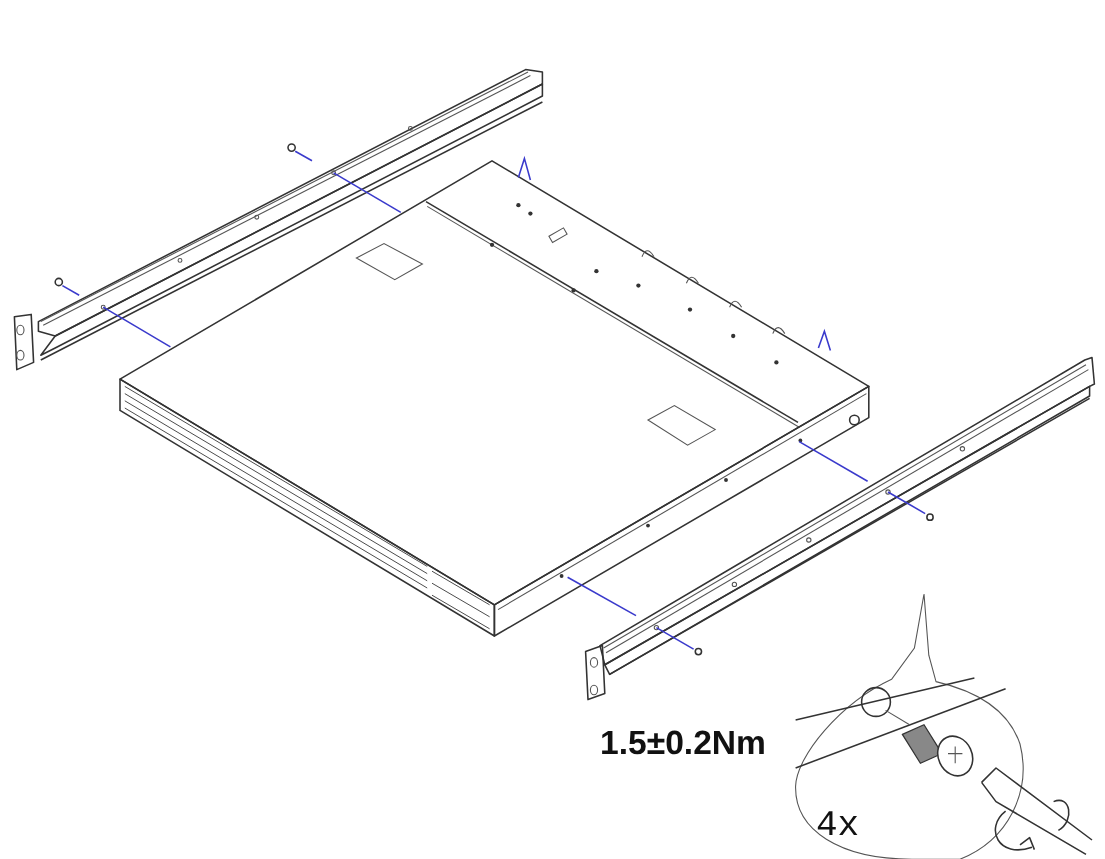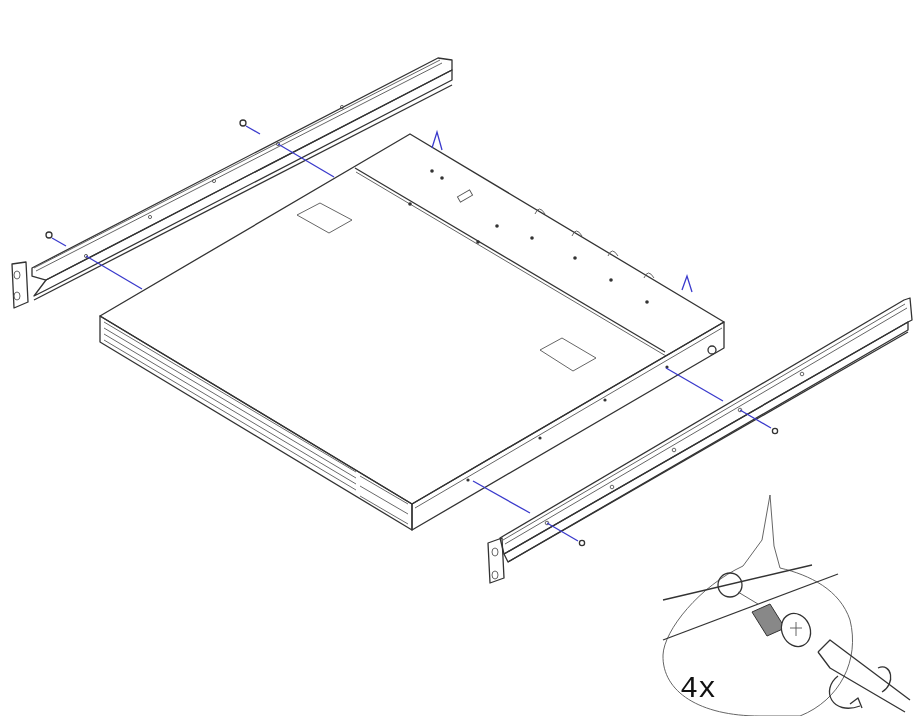--- a/index.html
+++ b/index.html
@@ -136,14 +136,15 @@
       <path class="ln" d="M818,652 L830,640 L910,700"></path>
       <path class="ln" d="M818,652 L830,668 L905,712"></path>
       <path class="ln" d="M838,676 C820,690 832,716 860,706"></path>
       <path class="ln" d="M878,668 C892,662 896,684 882,692"></path>
       <path class="ln" d="M850,704 L858,698 L862,708"></path>
     </g>
   </g>
 </svg>
 
 <div class="torque">
+  <div>1.5±0.2Nm</div>
 </div>
 <div class="qty">4x</div>
 
 </body></html>

